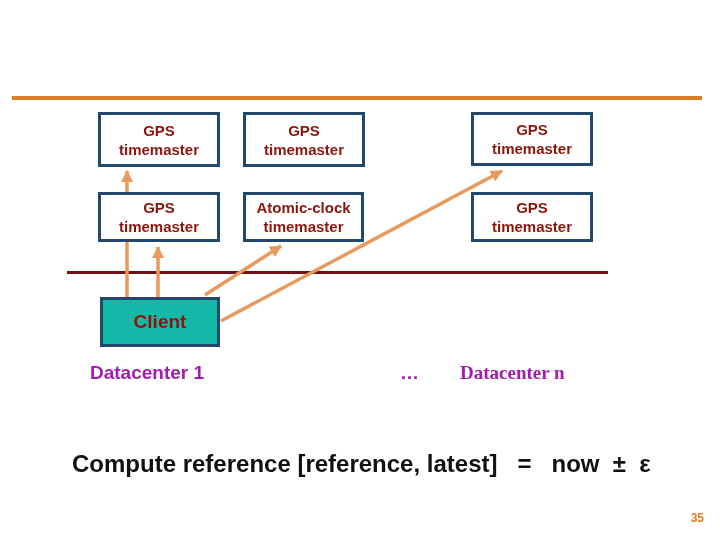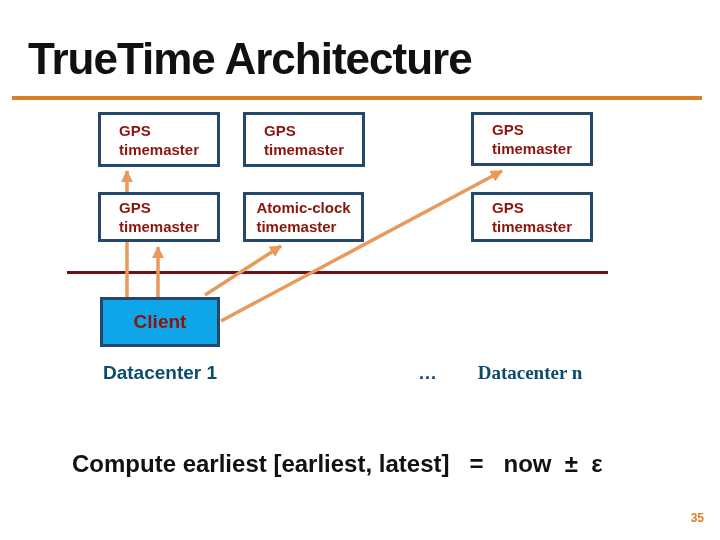--- a/index.html
+++ b/index.html
@@ -22,60 +22,59 @@
     color:var(--title-black,#111);white-space:nowrap;
   }
   .title-underline{
     position:absolute;left:12px;top:96px;width:690px;height:4px;
     background:var(--accent-orange,#DD7D26);
   }
   .arrows-layer{position:absolute;left:0;top:0;width:720px;height:540px;z-index:1;}
   .tm-box{
     position:absolute;z-index:2;background:#ffffff;
     border:3px solid var(--box-border-navy,#24486B);
-    display:flex;align-items:center;justify-content:center;
+    display:flex;align-items:center;justify-content:center;text-align:center;
     color:var(--box-text-maroon,#8B150D);font-weight:700;font-size:15px;
     line-height:19px;white-space:pre-line;box-sizing:border-box;
   }
   .b1{left:98px;top:112px;width:122px;height:55px;}
   .b2{left:243px;top:112px;width:122px;height:55px;}
   .b3{left:471px;top:112px;width:122px;height:54px;}
   .b4{left:98px;top:192px;width:122px;height:50px;}
   .b5{left:243px;top:192px;width:121px;height:50px;}
   .b6{left:471px;top:192px;width:122px;height:50px;}
   .client-box{
     position:absolute;z-index:2;left:100px;top:297px;width:120px;height:50px;
-    background:#0ea5e9;border:3px solid var(--box-border-navy,#24486B);
+    background:#14b8a6;border:3px solid var(--box-border-navy,#24486B);
     display:flex;align-items:center;justify-content:center;
     color:var(--box-text-maroon,#8B150D);font-weight:700;font-size:19px;
     box-sizing:border-box;
   }
   .dc-label{
     position:absolute;z-index:2;top:362px;
-    color:#0c4a6e;font-weight:700;font-size:19px;text-align:center;white-space:nowrap;
+    color:#a21caf;font-weight:700;font-size:19px;text-align:left;white-space:nowrap;
   }
   .dc1{left:90px;width:140px;}
   .dc2{left:233px;width:140px;}
   .dc-ellipsis{left:400px;width:55px;}
   .dcn{left:460px;width:140px;font-family:Liberation Serif, serif;}
   .formula{
     position:absolute;left:72px;top:450px;z-index:2;
     color:#111;font-weight:700;font-size:24px;white-space:pre;
   }
   .page-number{
     position:absolute;right:16px;top:511px;z-index:2;
     color:var(--accent-orange,#DD7D26);font-weight:700;font-size:12px;
   }
 </style>
 </head>
 <body>
 
 <div class="slide">
 
-  <div class="slide-title">TrueTime Architecture</div>
   <div class="title-underline"></div>
 
   <svg class="arrows-layer" width="720" height="540" viewBox="0 0 720 540" xmlns="http://www.w3.org/2000/svg">
     <defs>
       <marker id="ah" markerUnits="userSpaceOnUse" markerWidth="14" markerHeight="12" refX="11" refY="6" orient="auto">
         <path d="M0,0 L12,6 L0,12 Z" style="fill:var(--arrow-orange,#E8995C)"></path>
       </marker>
     </defs>
     <line x1="67" y1="272.5" x2="608" y2="272.5" style="stroke:var(--divider-maroon,#6E1218);stroke-width:3"></line>
     <g style="stroke:var(--arrow-orange,#E8995C);stroke-width:3.5;fill:none">
@@ -100,17 +99,17 @@
 timemaster</div>
 
   <div class="client-box">
     <span>Client</span>
   </div>
 
   <div class="dc-label dc1">Datacenter 1</div>
   <div class="dc-label dc-ellipsis">…</div>
   <div class="dc-label dcn">Datacenter n</div>
 
-  <div class="formula">Compute earliest [earliest, latest]   =   now  ±  ε</div>
+  <div class="formula">Compute reference [reference, latest]   =   now  ±  ε</div>
 
   <div class="page-number">35</div>
 
 </div>
 
 </body></html>

